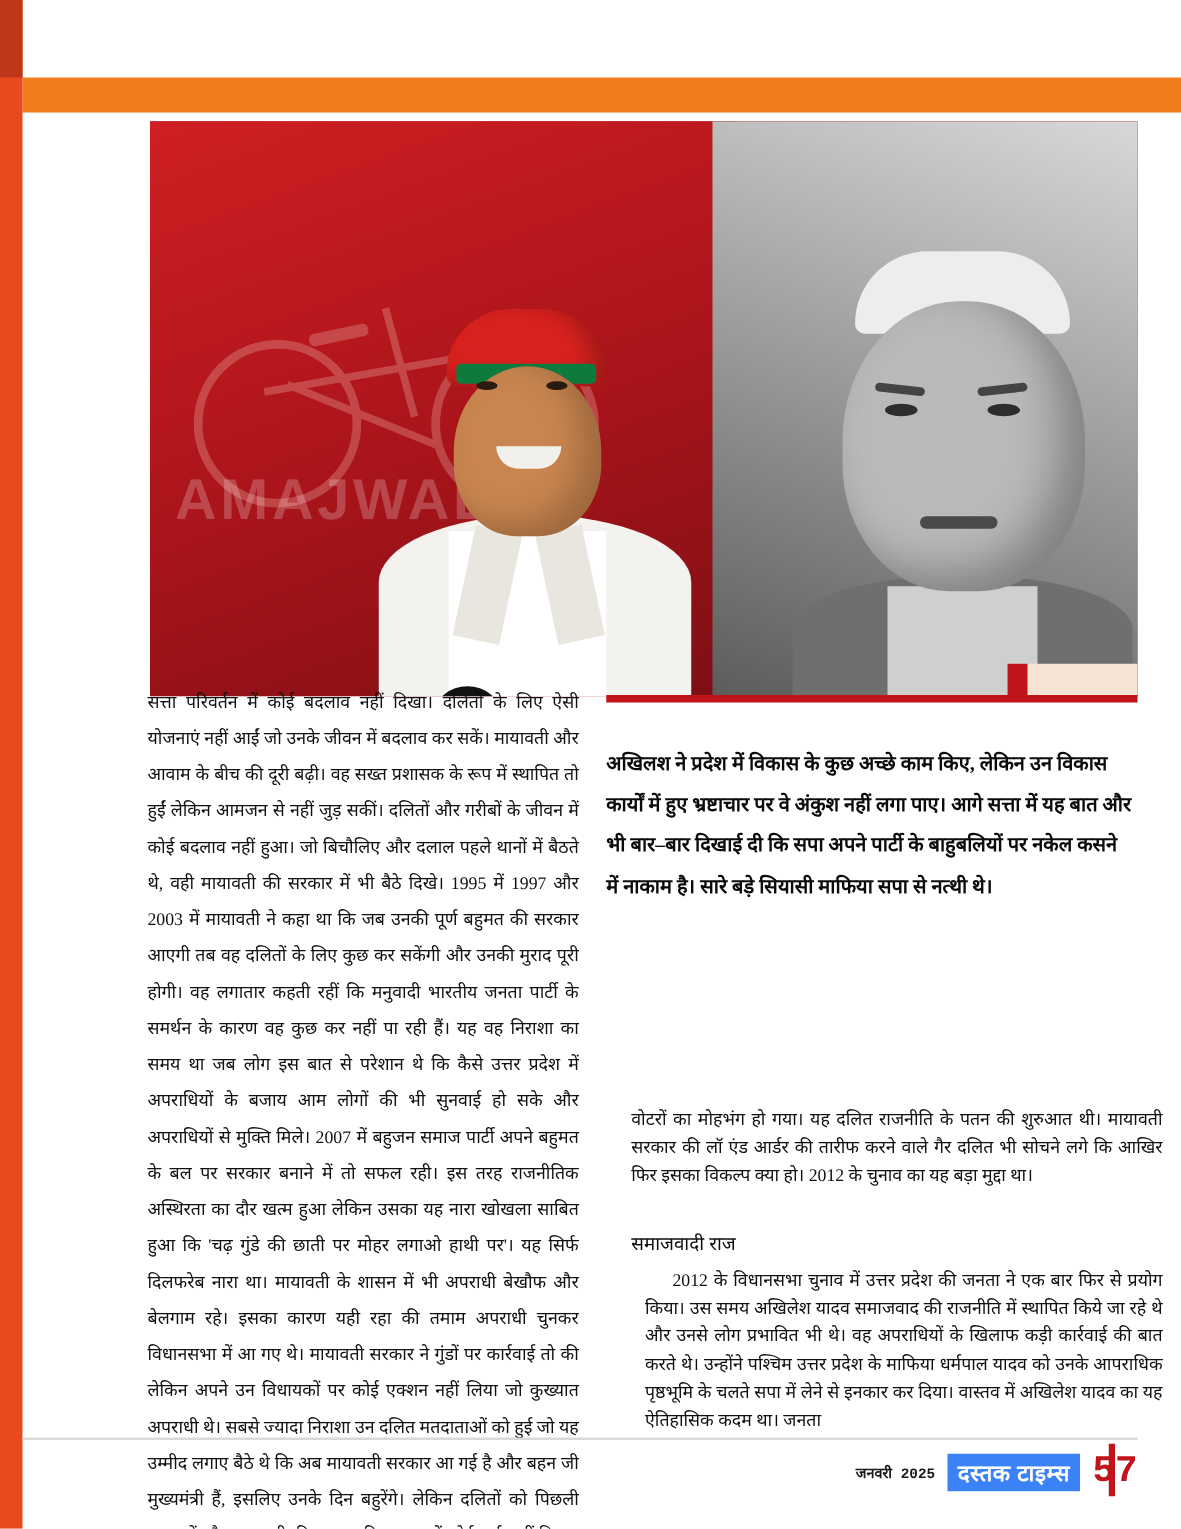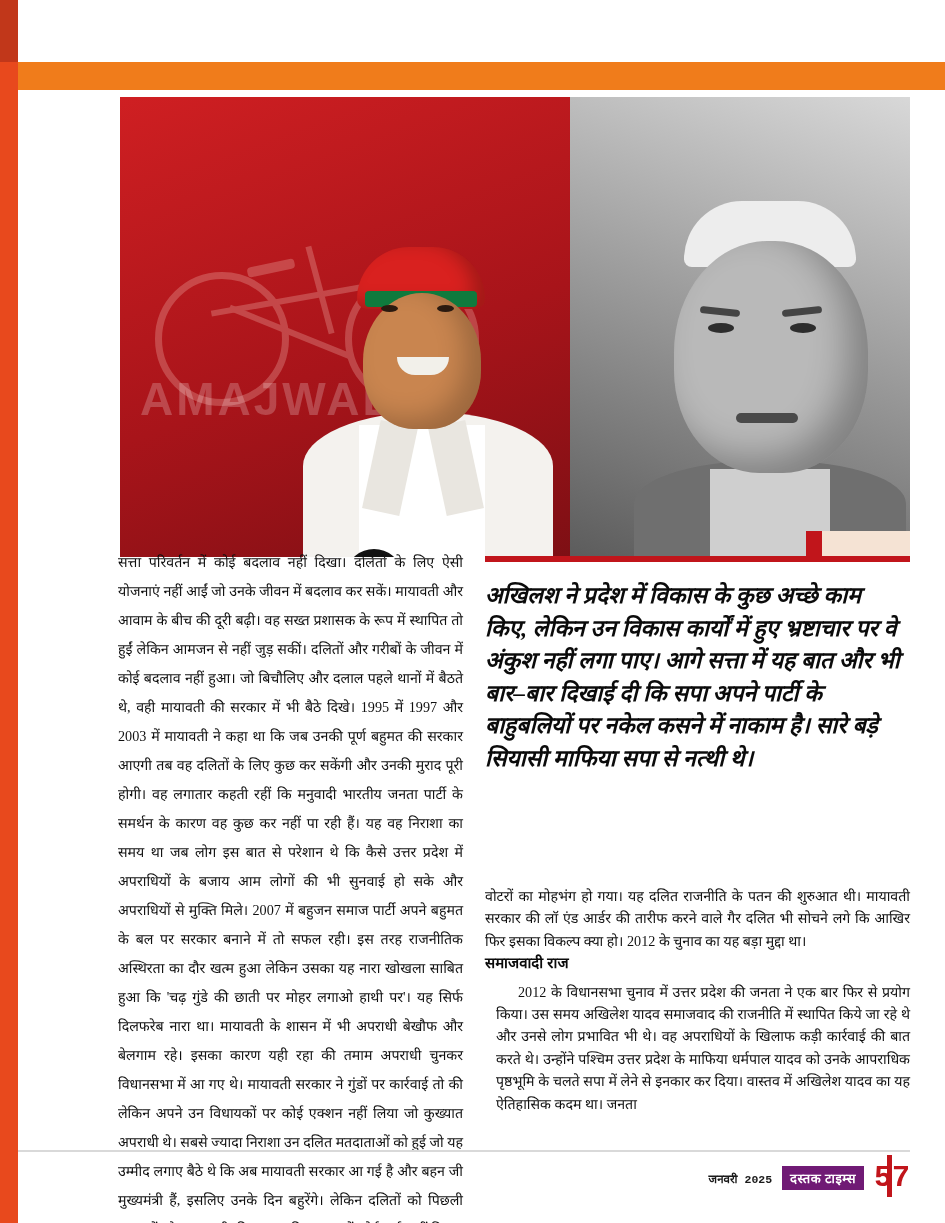--- a/index.html
+++ b/index.html
@@ -150,50 +150,50 @@
   }
   .pullquote-rule{
     position:absolute;left:485px;top:556px;width:425px;height:6px;background:#c1151b;
   }
   .pullquote-tab{
     position:absolute;left:806px;top:531px;width:104px;height:28px;
     background:#f5e3d4;border-left:16px solid #c1151b;
     box-sizing:border-box;
   }
   .pullquote{
-    position:absolute;left:485px;top:580px;width:420px;
-    font-size:23px;line-height:32.5px;font-weight:bold;color:#0b0b0b;font-style:italic;
+    position:absolute;left:485px;top:596px;width:420px;
+    font-size:16px;line-height:32.5px;font-weight:bold;color:#0b0b0b;
   }
   .col-right-body{
-    position:absolute;left:485px;top:885px;width:425px;
+    position:absolute;left:505px;top:885px;width:425px;
     font-size:14.2px;line-height:22.4px;text-align:justify;color:#101010;
   }
   .subhead{
     font-family:"Liberation Sans",sans-serif;
-    font-weight:bold;font-size:15px;color:#0a0a0a;
-    margin:0 0 6px 0;
+    font-weight:normal;font-size:15px;color:#0a0a0a;
+    margin:33px 0 6px 0;
   }
   .body-p{margin:0;}
   .indent{text-indent:22px;margin-left:11px;}
   
   .footer-rule{
     position:absolute;left:18px;top:1150px;width:892px;height:2px;background:#d9d9d9;
   }
   .footer{
     position:absolute;left:600px;top:1158px;width:310px;height:40px;
     display:flex;align-items:center;justify-content:flex-end;gap:10px;
   }
   .foot-date{
     font-family:Liberation Mono, monospace;
     font-size:11.5px;font-weight:bold;color:#1a1a1a;
   }
   .foot-logo{
-    background:#701a75;color:#fff;
+    background:#3b82f6;color:#fff;
     font-family:"Liberation Sans",sans-serif;
-    font-size:13px;font-weight:bold;
+    font-size:18px;font-weight:bold;
     padding:3px 8px;letter-spacing:.4px;
   }
   .foot-page{
     font-family:Liberation Mono, monospace;
     font-size:30px;font-weight:bold;color:#c1151b;
     line-height:1;
   }
   .foot-bar{
     position:absolute;left:887px;top:1155px;width:5px;height:42px;background:#c1151b;
   }

